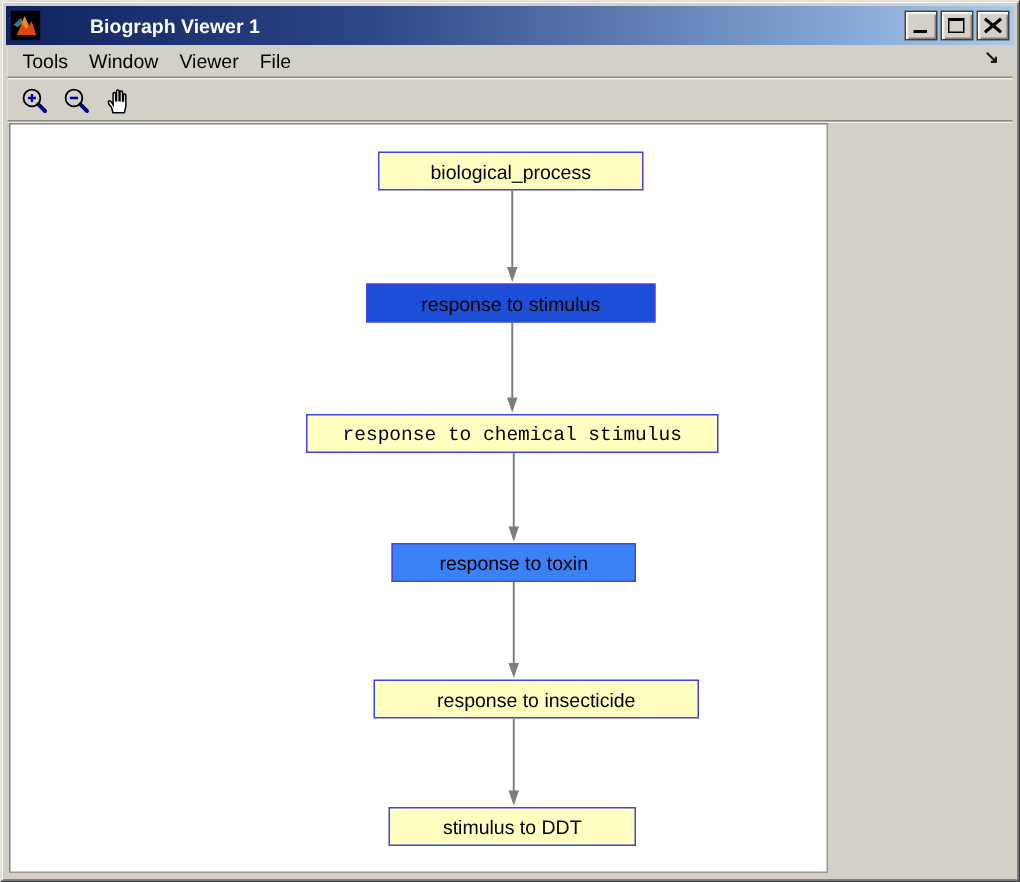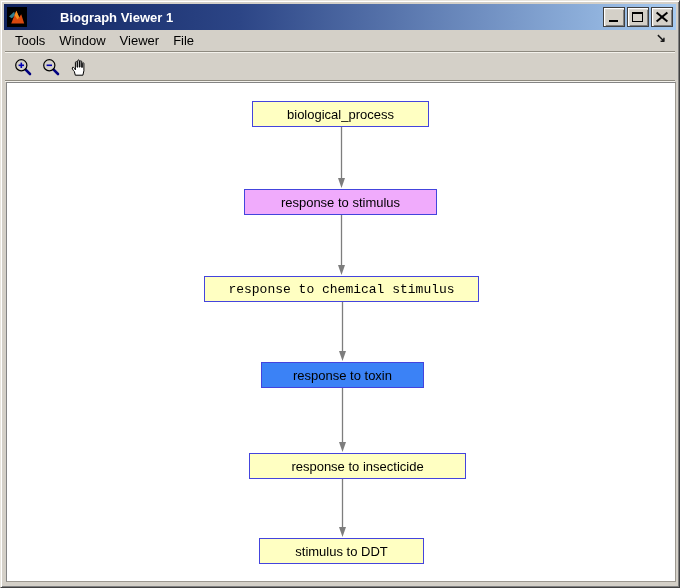--- a/index.html
+++ b/index.html
@@ -32,21 +32,21 @@
     box-sizing:border-box;padding-left:4px;}
   .menu-item{padding:2px 6px;margin-right:2px;cursor:default;}
   .dock-arrow{position:absolute;right:9px;top:1px;font-size:12px;font-weight:bold;color:#1a1a1a;
     cursor:default;}
   
   .toolbar{position:absolute;top:52px;left:4px;right:4px;height:28px;display:flex;align-items:center;
     border-bottom:1px solid #8e8a80;box-shadow:0 1px 0 #f4f2ec;box-sizing:border-box;padding-left:5px;}
   .tool-btn{width:24px;height:24px;display:flex;align-items:center;justify-content:center;
     background:transparent;border:1px solid transparent;margin-right:2px;cursor:default;}
   
-  .canvas{position:absolute;top:81px;left:5px;width:670px;height:500px;box-sizing:border-box;
+  .canvas{position:absolute;top:81px;left:5px;width:546px;height:500px;box-sizing:border-box;
     background:#fff;border:1px solid #848484;border-right-color:#9c9890;border-bottom-color:#9c9890;text-align:center;}
   .edges-layer{position:absolute;left:0;top:0;}
   .node{position:absolute;box-sizing:border-box;display:flex;align-items:center;justify-content:center;
     font-size:13px;color:#000;cursor:default;white-space:nowrap;}
 </style>
 </head>
 <body>
 
 <div class="window">
 
@@ -112,21 +112,21 @@
         <polygon points="334.5,192 331,182 338,182" fill="#7d7d7d"></polygon>
         <line x1="335.5" y1="219" x2="335.5" y2="270" stroke="#7d7d7d" stroke-width="1.3"></line>
         <polygon points="335.5,278 332,268 339,268" fill="#7d7d7d"></polygon>
         <line x1="335.5" y1="305" x2="335.5" y2="361" stroke="#7d7d7d" stroke-width="1.3"></line>
         <polygon points="335.5,369 332,359 339,359" fill="#7d7d7d"></polygon>
         <line x1="335.5" y1="396" x2="335.5" y2="446" stroke="#7d7d7d" stroke-width="1.3"></line>
         <polygon points="335.5,454 332,444 339,444" fill="#7d7d7d"></polygon>
       </svg>
     <div id="nodes">
         <div class="node" style="left: 245px; top: 18px; width: 177px; height: 26px; background: rgb(255, 255, 194); border: 1.5px solid rgb(68, 68, 221);">biological_process</div>
-        <div class="node" style="left: 237px; top: 106px; width: 193px; height: 26px; background: #f0abfc; border: 1.5px solid rgb(68, 68, 221);">response to stimulus</div>
+        <div class="node" style="left: 237px; top: 106px; width: 193px; height: 26px; background: #1d4ed8; border: 1.5px solid rgb(68, 68, 221);">response to stimulus</div>
         <div class="node" style="left: 197px; top: 193px; width: 275px; height: 26px; background: rgb(255, 255, 194); border: 1.5px solid rgb(68, 68, 221); font-family: Liberation Mono, monospace;">response to chemical stimulus</div>
         <div class="node" style="left: 254px; top: 279px; width: 163px; height: 26px; background: #3b82f6; border: 1.5px solid rgb(68, 68, 221);">response to toxin</div>
         <div class="node" style="left: 226px; top: 370px; width: 217px; height: 26px; background: rgb(255, 255, 194); border: 1.5px solid rgb(68, 68, 221); margin-left: 16px;">response to insecticide</div>
         <div class="node" style="left: 252px; top: 455px; width: 165px; height: 26px; background: rgb(255, 255, 194); border: 1.5px solid rgb(68, 68, 221);">stimulus to DDT</div>
       </div>
   </div>
 
 </div>
 
 </body></html>

